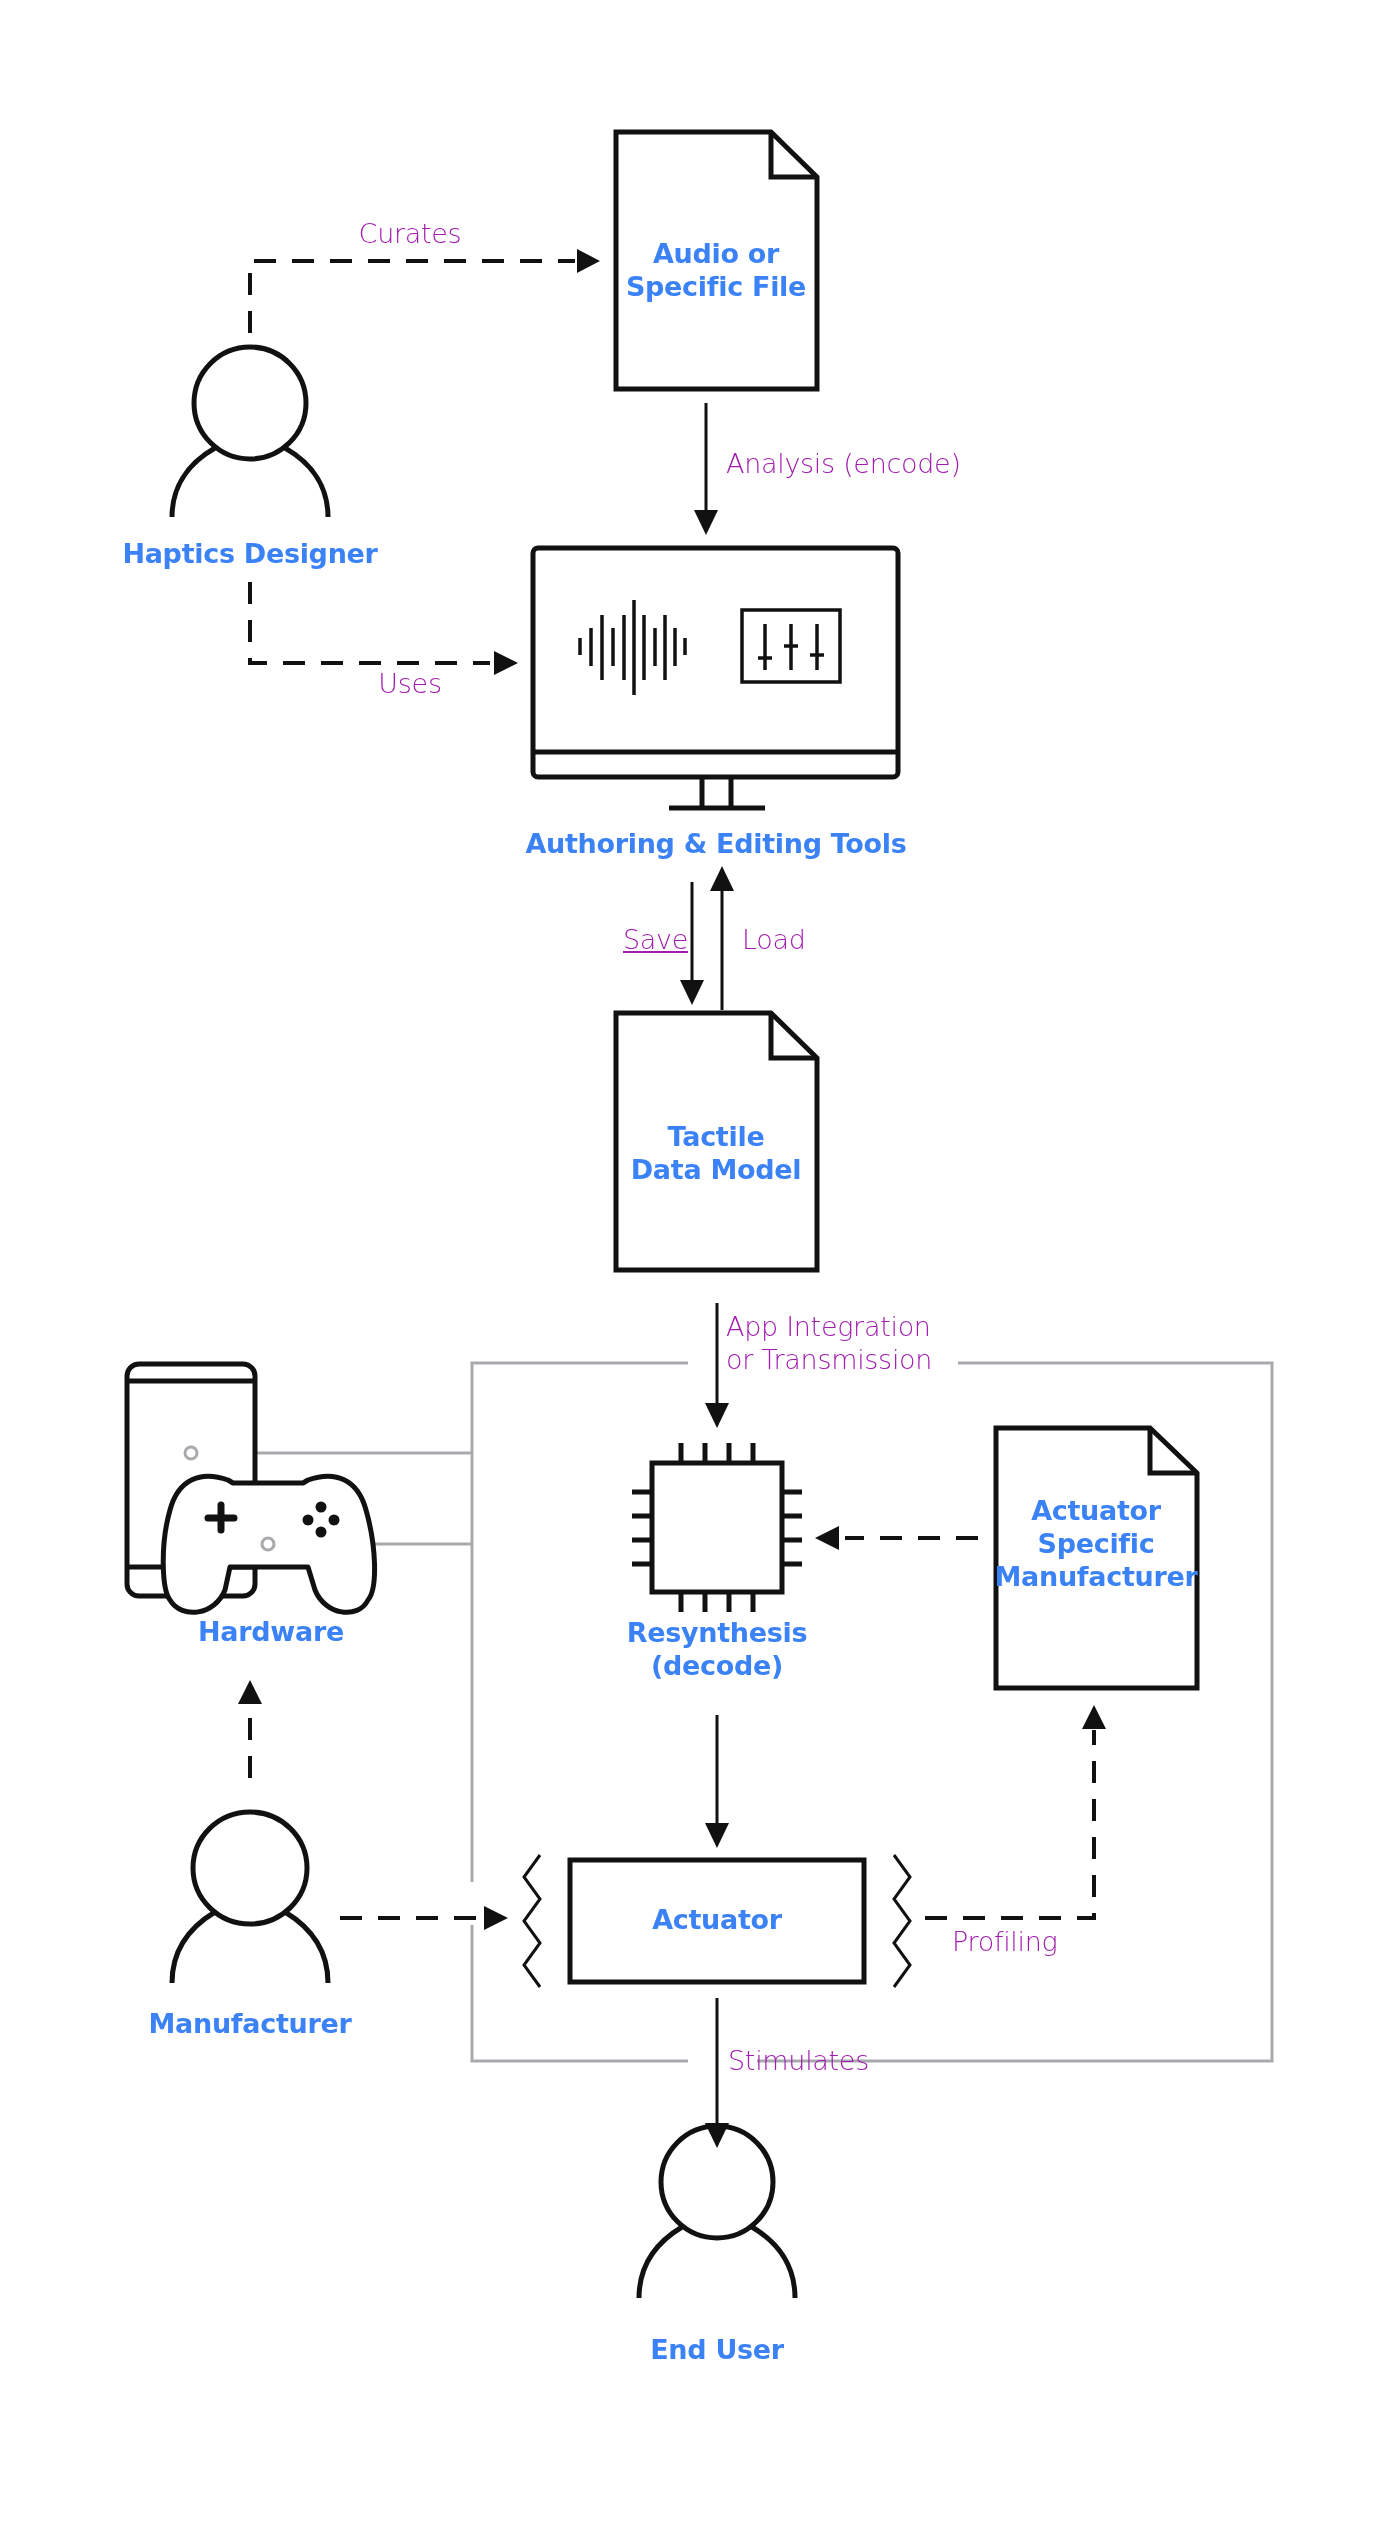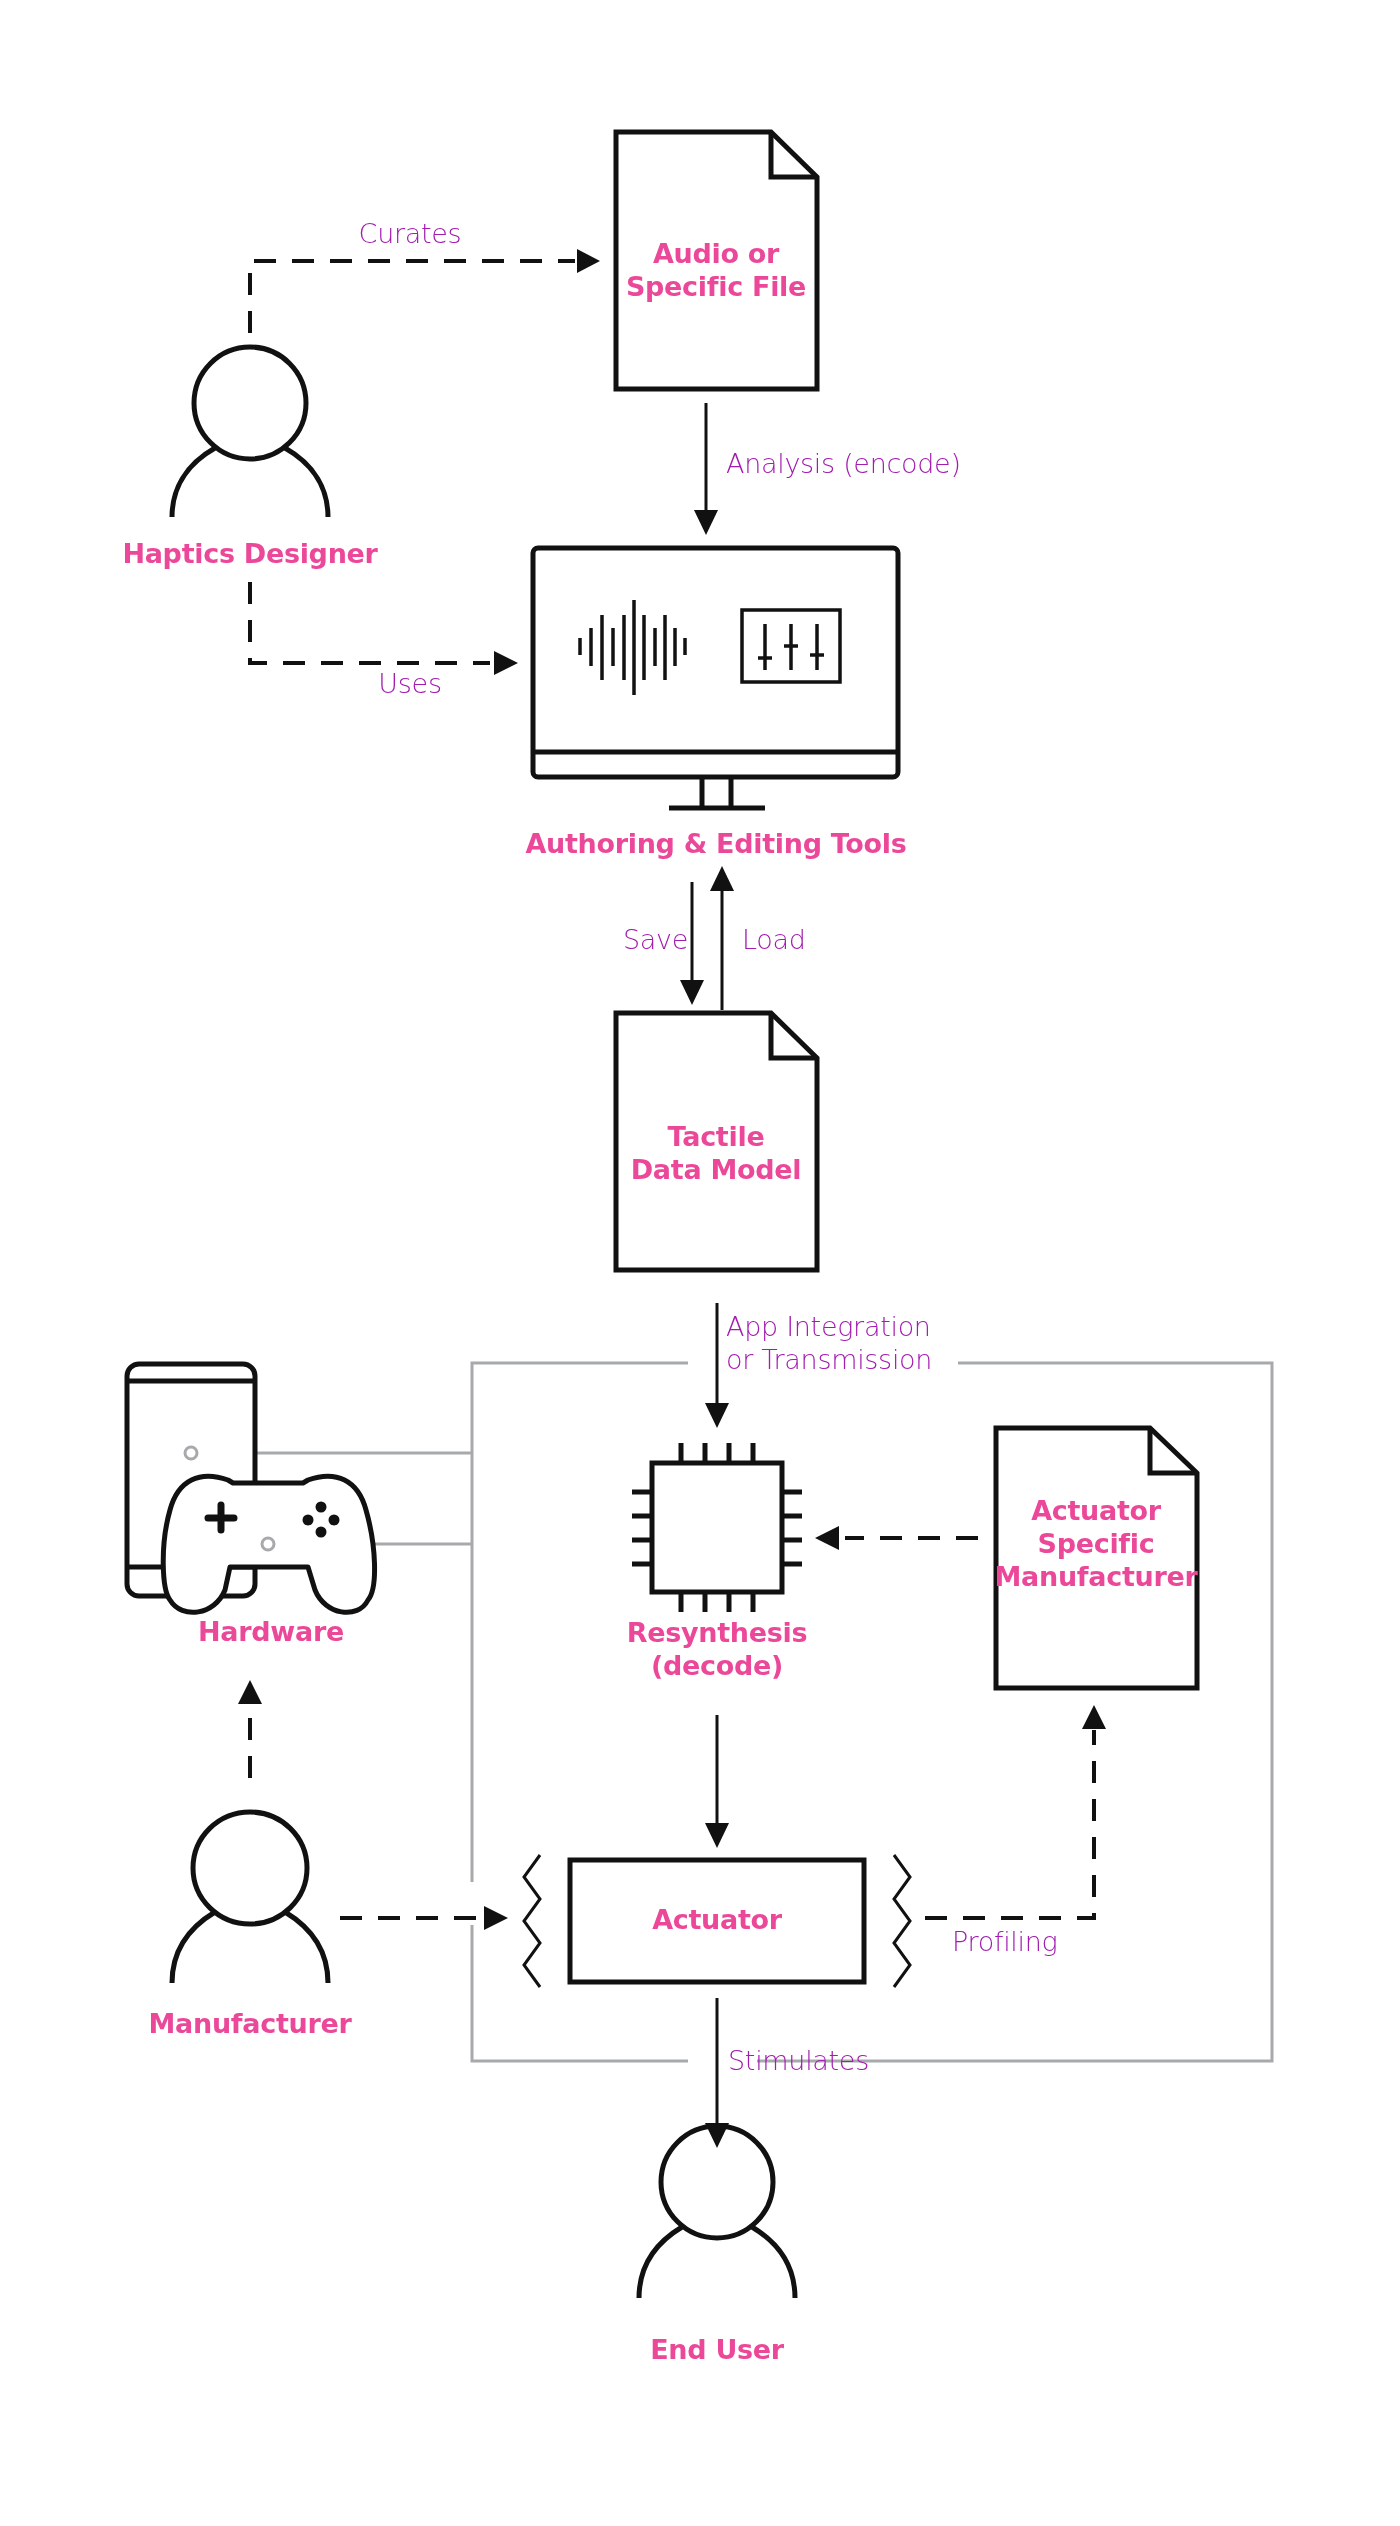--- a/index.html
+++ b/index.html
@@ -1,18 +1,18 @@
 <!DOCTYPE html>
 <html><head>
 <meta charset="utf-8">
 <style>
   html,body{margin:0;padding:0;background:#fff;}
   body{width:1400px;height:2526px;position:relative;overflow:hidden;font-family:"DejaVu Sans","Liberation Sans",sans-serif;}
   svg{position:absolute;left:0;top:0;}
-  .lbl{position:absolute;color:#ec4899;white-space:nowrap;font-size:27px;letter-spacing:-0.3px;}
+  .lbl{position:absolute;color:#3b82f6;white-space:nowrap;font-size:27px;letter-spacing:-0.3px;}
   .bold{font-weight:600;}
   .thin{font-weight:300;color:#a21caf;}
   .ctr{text-align:center;transform:translateX(-50%);}
   .ml{line-height:33px;}
 </style>
 </head>
 <body>
 
 <svg width="1400" height="2526" viewBox="0 0 1400 2526">
   <defs>
@@ -157,21 +157,21 @@
 
 <div class="lbl thin ctr" style="left:410px;top:218px;">Curates</div>
 <div class="lbl bold ctr ml" style="left:716px;top:237px;">
   <div>Audio or</div>
   <div>Specific File</div>
 </div>
 <div class="lbl thin" style="left:726px;top:448px;">Analysis (encode)</div>
 <div class="lbl bold ctr" style="left:250px;top:538px;">Haptics Designer</div>
 <div class="lbl thin ctr" style="left:410px;top:668px;text-align:center;">Uses</div>
 <div class="lbl bold ctr" style="left:716px;top:828px;">Authoring &amp; Editing Tools</div>
-<div class="lbl thin" style="left:623px;top:924px;">Save</div>
+<div class="lbl thin" style="left:623px;top:924px;text-decoration:underline;">Save</div>
 <div class="lbl thin" style="left:742px;top:924px;">Load</div>
 <div class="lbl bold ctr ml" style="left:716px;top:1120px;">
   <div>Tactile</div>
   <div>Data Model</div>
 </div>
 <div class="lbl thin ml" style="left:726px;top:1310px;">
   <div>App Integration</div>
   <div>or Transmission</div>
 </div>
 <div class="lbl bold ctr ml" style="left:1096px;top:1494px;">

